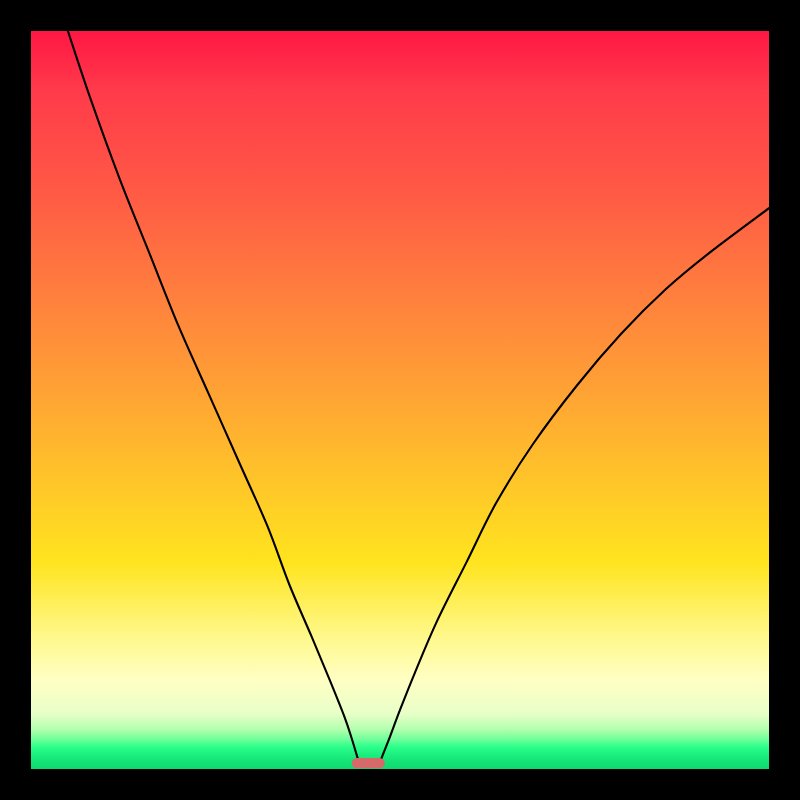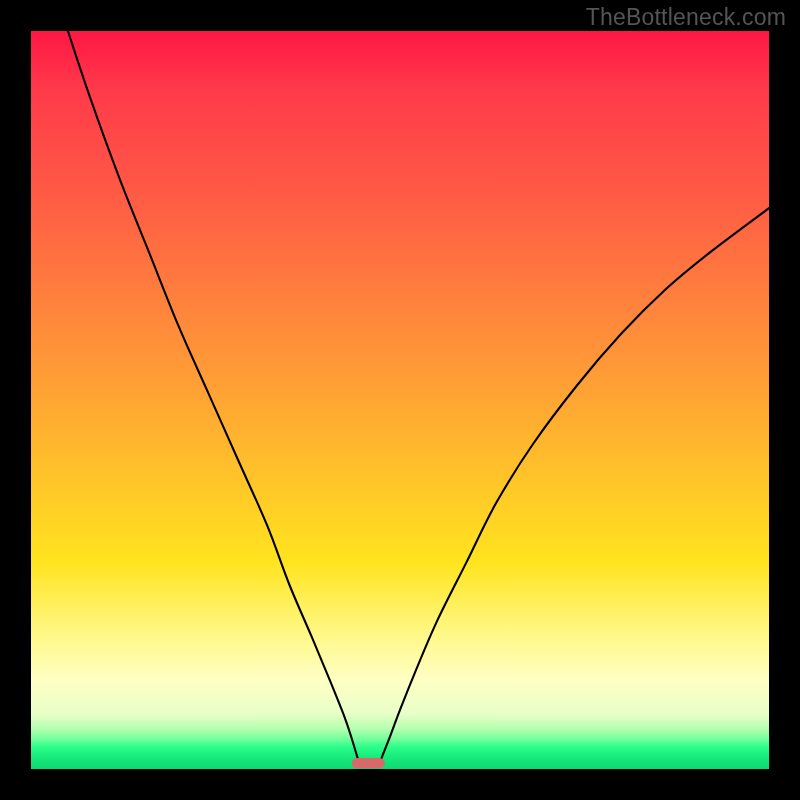--- a/index.html
+++ b/index.html
@@ -77,14 +77,13 @@
 
 <div class="frame">
   <div class="plot-area"></div>
 
   <svg class="overlay" viewBox="0 0 738 738">
     <path id="left-path" class="curve" d="M 36.9 0 C 40.589999999999996 11.069999999999993, 50.43 41.81999999999995, 59.04 66.41999999999996 C 67.65 91.01999999999997, 78.72 121.77000000000002, 88.56 147.60000000000002 C 98.4 173.43000000000004, 108.24 196.79999999999998, 118.08 221.39999999999998 C 127.92 245.99999999999997, 137.76 271.83, 147.6 295.2 C 157.44 318.57, 167.28 339.48, 177.12 361.62 C 186.96 383.76, 196.8 405.90000000000003, 206.64000000000001 428.04 C 216.48000000000002 450.18, 227.55 473.54999999999995, 236.16 494.46 C 244.76999999999998 515.37, 250.92000000000002 535.05, 258.3 553.5 C 265.68 571.95, 273.675 589.17, 280.44 605.16 C 287.205 621.15, 293.355 635.9100000000001, 298.89000000000004 649.44 C 304.42500000000007 662.97, 309.96 676.5, 313.65 686.34 C 317.34 696.1800000000001, 318.693 701.1, 321.03 708.48 C 323.36699999999996 715.86, 326.565 726.9300000000001, 327.672 730.62"></path>
     <path id="right-path" class="curve" d="M 349.07399999999996 730.62 C 350.54999999999995 726.9300000000001, 354.609 717.09, 357.93 708.48 C 361.25100000000003 699.87, 364.695 690.0300000000001, 369 678.96 C 373.305 667.89, 377.61 656.8199999999999, 383.76 642.06 C 389.90999999999997 627.3, 397.29 608.8499999999999, 405.90000000000003 590.4 C 414.51000000000005 571.95, 425.58 551.04, 435.41999999999996 531.36 C 445.25999999999993 511.68, 453.87 492, 464.94 472.32 C 476.01 452.64, 488.31000000000006 432.96, 501.84000000000003 413.28 C 515.37 393.59999999999997, 531.36 372.69, 546.12 354.24 C 560.88 335.79, 575.64 318.57000000000005, 590.4 302.58000000000004 C 605.16 286.59000000000003, 619.92 271.83000000000004, 634.68 258.3 C 649.4399999999999 244.77, 661.74 234.92999999999998, 678.96 221.39999999999998 C 696.1800000000001 207.86999999999998, 728.16 184.5, 738 177.12"></path>
     <rect id="marker-rect" class="marker" rx="5.1659999999999995" ry="5.1659999999999995" x="320.66100000000006" y="726.93" width="33.20999999999998" height="10.331999999999994"></rect>
   </svg>
 
-  <div class="watermark">TheBottleneck.com</div>
 </div>
 
 </body></html>

